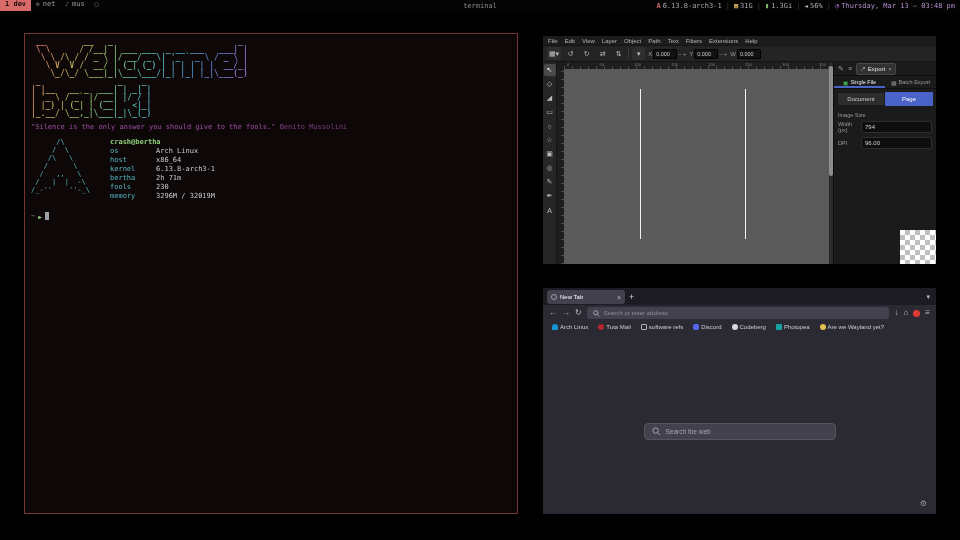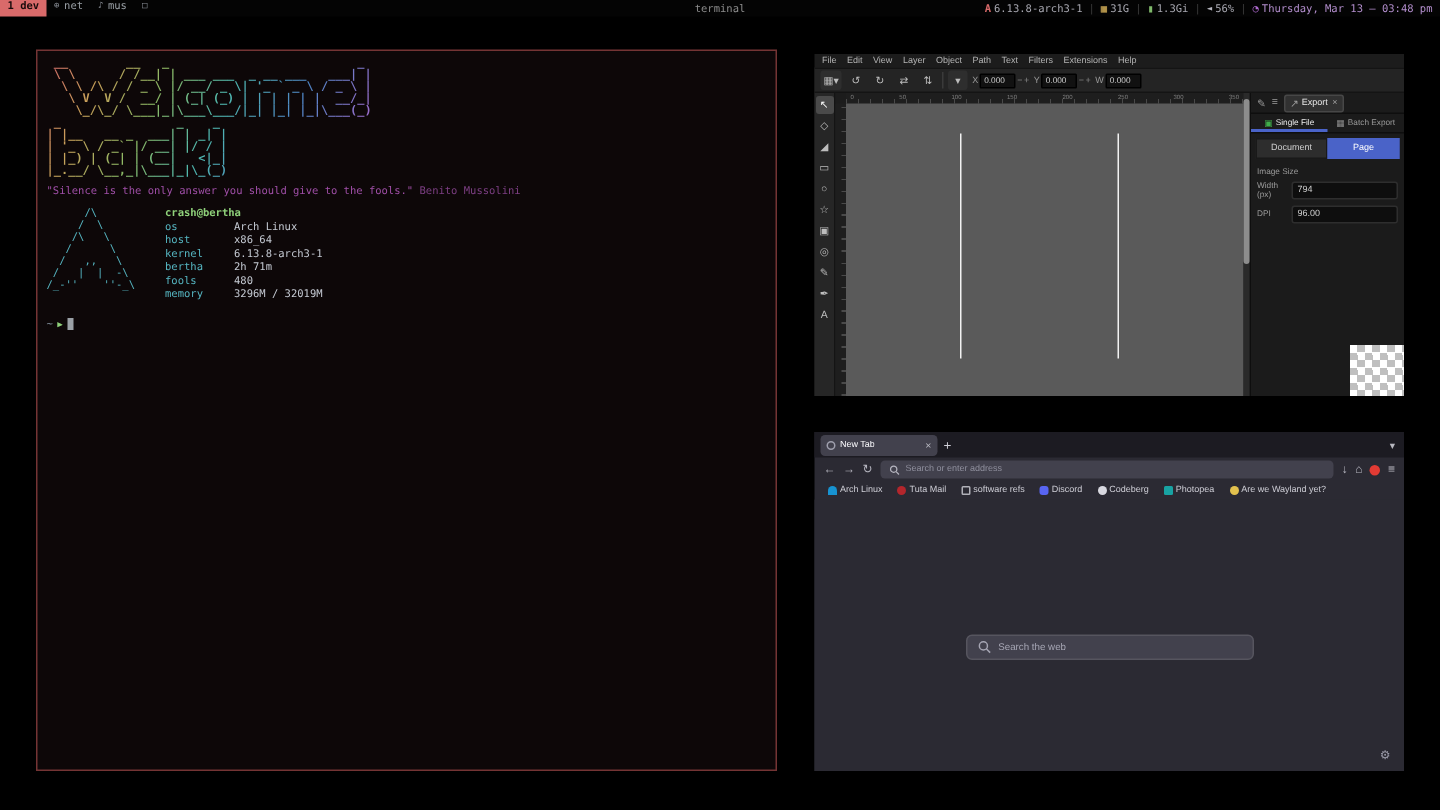--- a/index.html
+++ b/index.html
@@ -224,21 +224,21 @@
       <div class="frow">
         <span class="fkey">host</span><span class="fval">x86_64</span>
       </div>
       <div class="frow">
         <span class="fkey">kernel</span><span class="fval">6.13.8-arch3-1</span>
       </div>
       <div class="frow">
         <span class="fkey">bertha</span><span class="fval">2h 71m</span>
       </div>
       <div class="frow">
-        <span class="fkey">fools</span><span class="fval">480</span>
+        <span class="fkey">fools</span><span class="fval">230</span>
       </div>
       <div class="frow">
         <span class="fkey">memory</span><span class="fval">3296M / 32019M</span>
       </div>
     </div>
   </div>
   <div class="prompt">
     <span class="p-cwd">~</span>
     <span class="p-sym">▶</span>
     <span class="cursor"></span>

